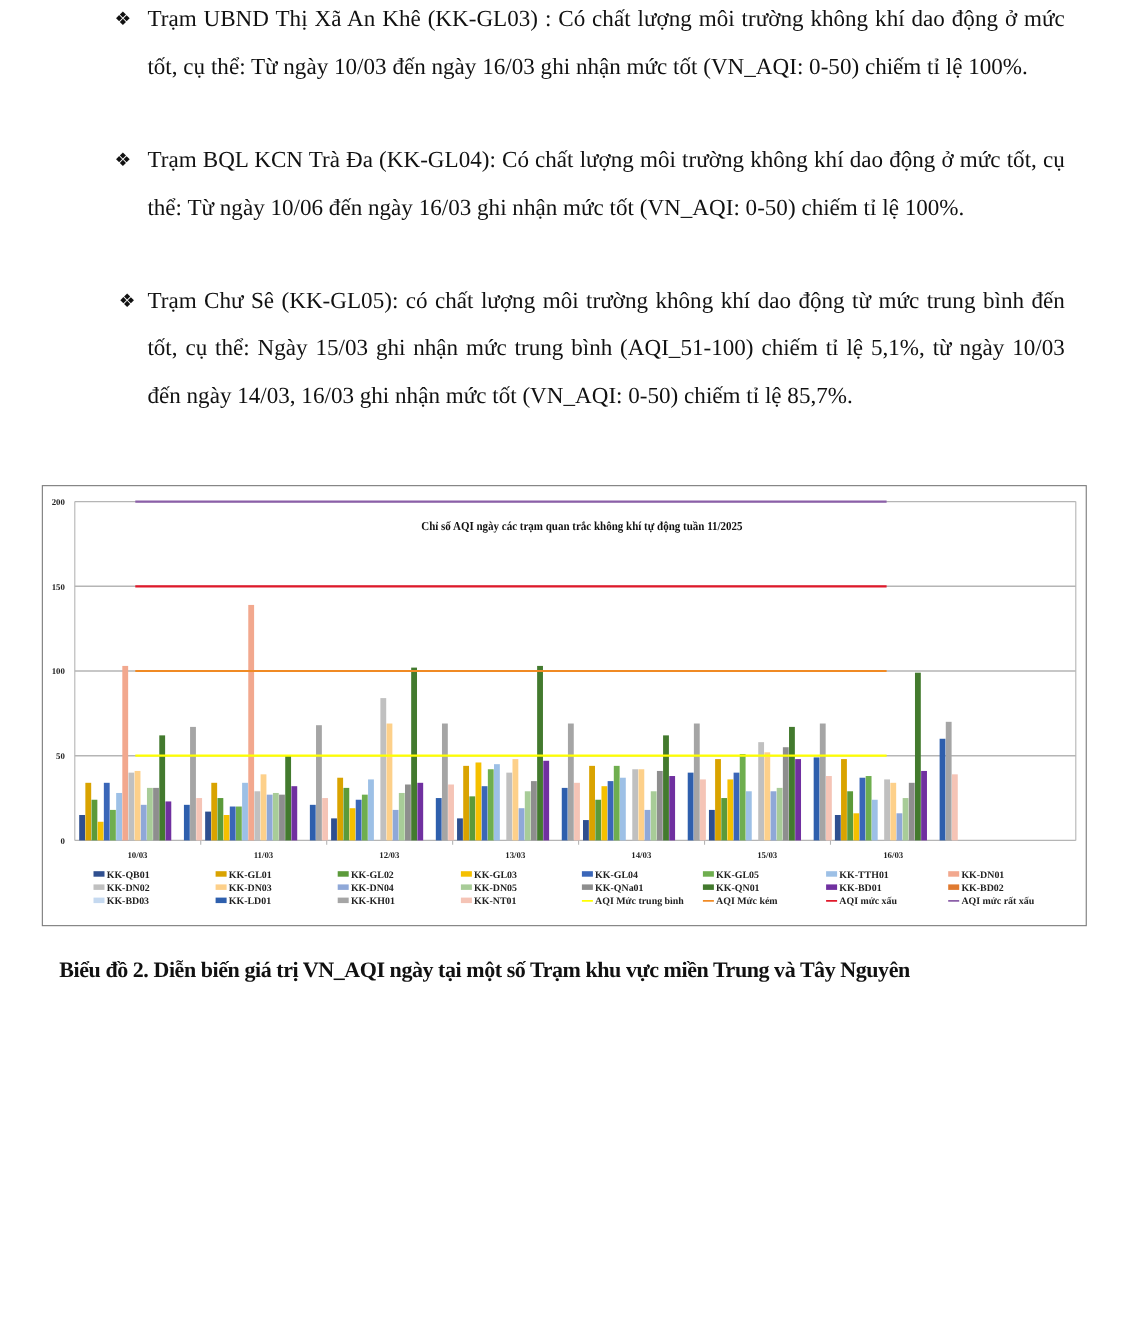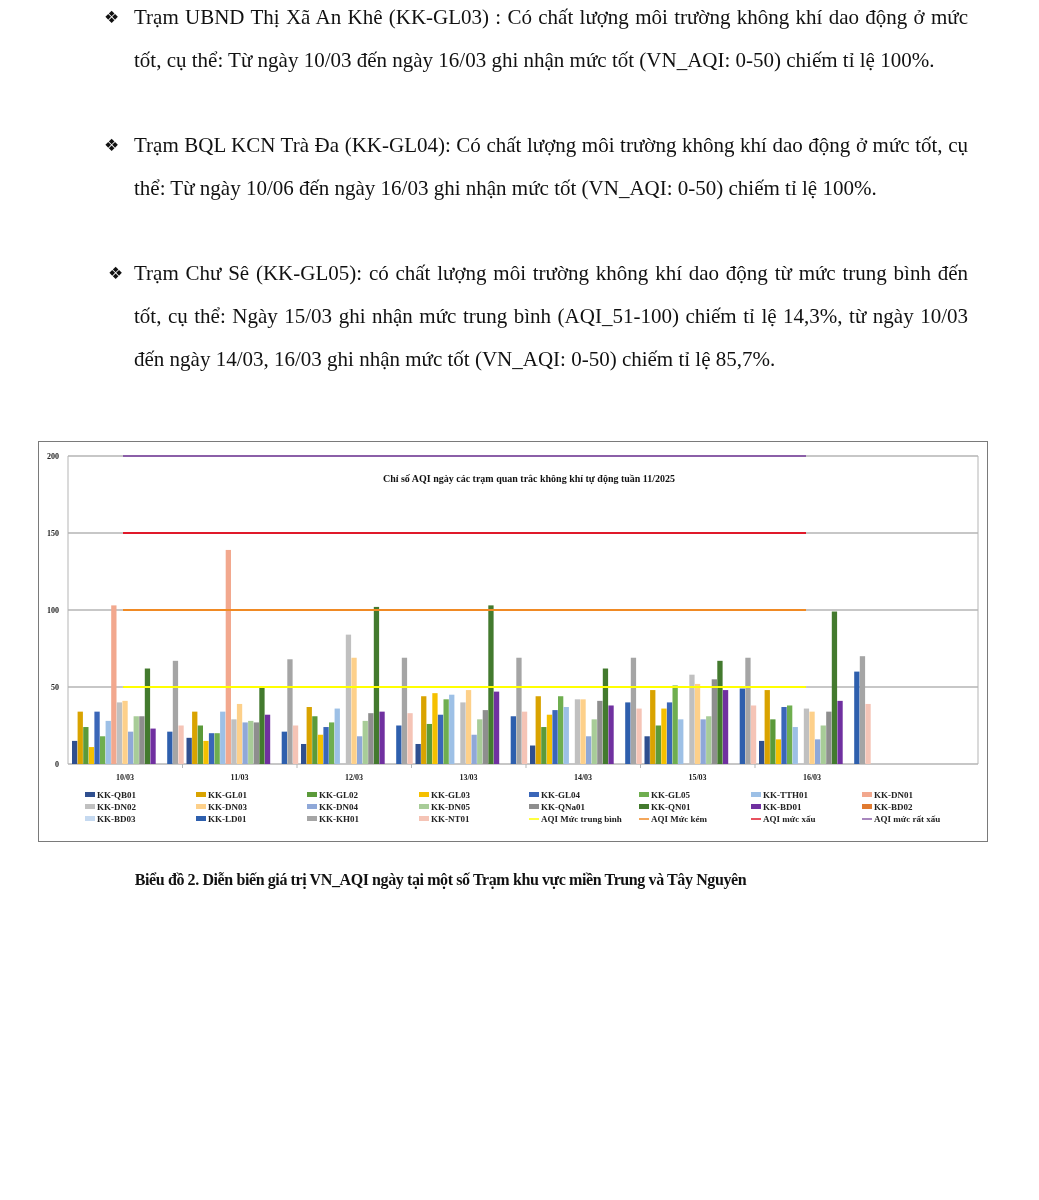--- a/index.html
+++ b/index.html
@@ -9,37 +9,37 @@
   .para .bullet { position:absolute; left:0; top:0; font-size:17px; }
   .para .txt { display:block; padding-left:30px; }
   #p1 { top:-4px; }
   #p2 { top:124px; }
   #p3 { top:252px; }
   #p3 .bullet { left:4px; }
   #chart-frame { position:absolute; left:38px; top:441px; width:950px; height:401px;
                  border:1.5px solid #7a7a7a; box-sizing:border-box; background:#fff; }
   #chart-svg { position:absolute; left:0; top:0; }
   #caption { position:absolute; left:0; width:881px; top:871px; text-align:center;
-             font-weight:bold; font-size:16px; letter-spacing:-0.4px; }
+             font-weight:bold; font-size:20px; letter-spacing:-0.4px; }
   .legend-text { font-size:9px; font-weight:bold; font-family:"Liberation Serif", serif; }
 </style>
 </head>
 <body>
 
 <div class="para" id="p1">
   <span class="bullet">❖</span>
   <span class="txt">Trạm UBND Thị Xã An Khê (KK-GL03) : Có chất lượng môi trường không khí dao động ở mức tốt, cụ thể: Từ ngày 10/03 đến ngày 16/03 ghi nhận mức tốt (VN_AQI: 0-50) chiếm tỉ lệ 100%.</span>
 </div>
 <div class="para" id="p2">
   <span class="bullet">❖</span>
   <span class="txt">Trạm BQL KCN Trà Đa (KK-GL04): Có chất lượng môi trường không khí dao động ở mức tốt, cụ thể: Từ ngày 10/06 đến ngày 16/03 ghi nhận mức tốt (VN_AQI: 0-50) chiếm tỉ lệ 100%.</span>
 </div>
 <div class="para" id="p3">
   <span class="bullet">❖</span>
-  <span class="txt">Trạm Chư Sê (KK-GL05): có chất lượng môi trường không khí dao động từ mức trung bình đến tốt, cụ thể: Ngày 15/03 ghi nhận mức trung bình (AQI_51-100) chiếm tỉ lệ 14,3%, từ ngày 10/03 đến ngày 14/03, 16/03 ghi nhận mức tốt (VN_AQI: 0-50) chiếm tỉ lệ 85,7%.</span>
+  <span class="txt">Trạm Chư Sê (KK-GL05): có chất lượng môi trường không khí dao động từ mức trung bình đến tốt, cụ thể: Ngày 15/03 ghi nhận mức trung bình (AQI_51-100) chiếm tỉ lệ 5,1%, từ ngày 10/03 đến ngày 14/03, 16/03 ghi nhận mức tốt (VN_AQI: 0-50) chiếm tỉ lệ 85,7%.</span>
 </div>
 
 <div id="chart-frame">
   <svg id="chart-svg" width="950" height="401" xmlns="http://www.w3.org/2000/svg">
     <g id="grid-layer">
         <line x1="29" x2="939" y1="322" y2="322" stroke="#b5b5b5" stroke-width="1.3"></line>
         <line x1="29" x2="939" y1="245" y2="245" stroke="#b5b5b5" stroke-width="1.3"></line>
         <line x1="29" x2="939" y1="168" y2="168" stroke="#b5b5b5" stroke-width="1.3"></line>
         <line x1="29" x2="939" y1="91" y2="91" stroke="#b5b5b5" stroke-width="1.3"></line>
         <line x1="29" x2="939" y1="14" y2="14" stroke="#b5b5b5" stroke-width="1.3"></line>

